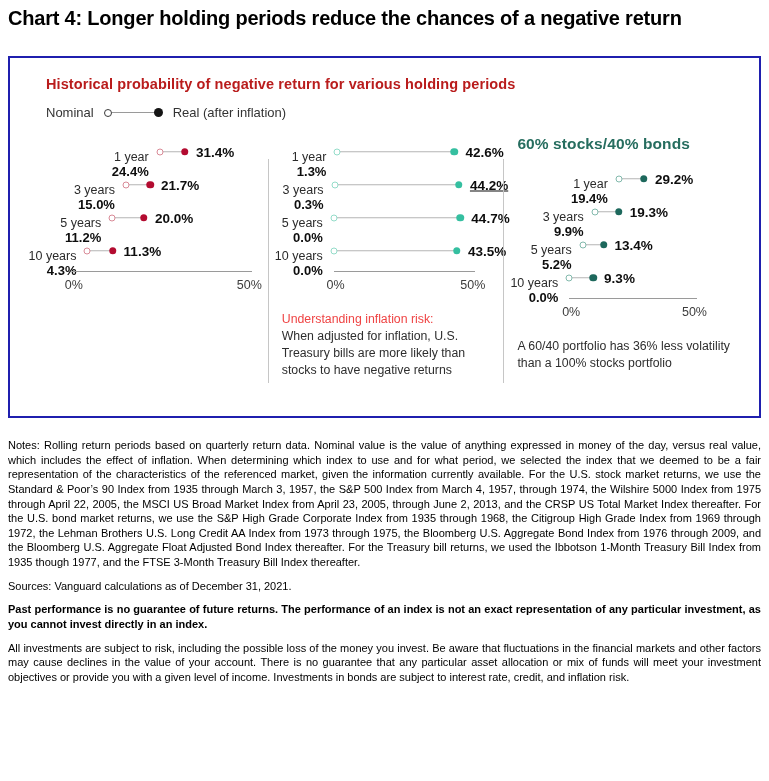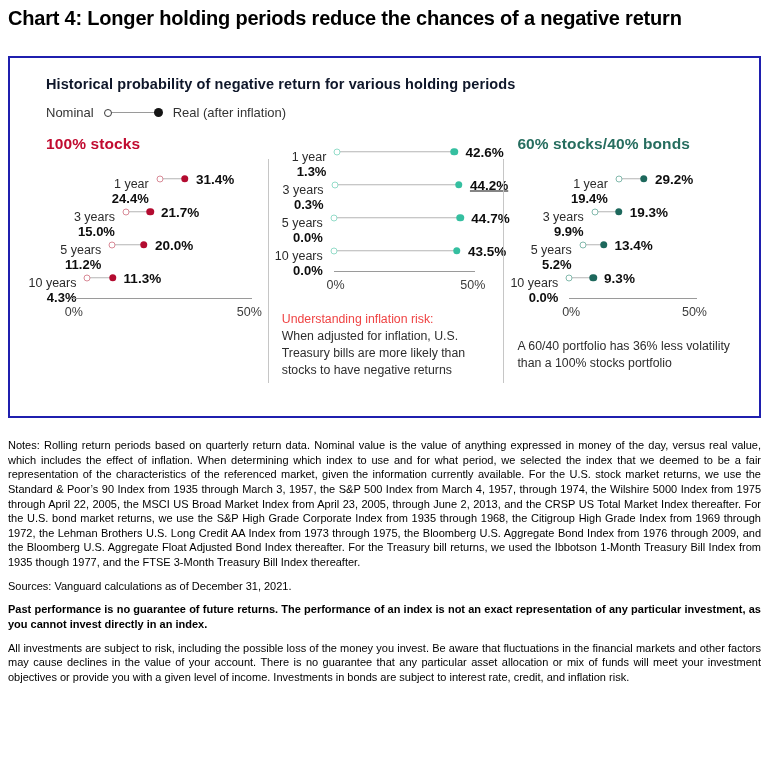--- a/index.html
+++ b/index.html
@@ -9,21 +9,21 @@
     padding:4px 8px 0 8px; overflow:hidden;
   }
   .page-title {
     font-size:20px; font-weight:700; line-height:1.45; color:#000;
     max-width:700px; margin-bottom:23px; letter-spacing:-0.2px;
   }
   .chart-box {
     border:2px solid #1f1fae; background:#fff;
     height:362px; padding:14px 20px 10px 36px; position:relative;
   }
-  .chart-title { font-size:14.5px; font-weight:700; color:#0f172a; margin:4px 0 13px; letter-spacing:0.1px; }
+  .chart-title { font-size:14.5px; font-weight:700; color:#b91c1c; margin:4px 0 13px; letter-spacing:0.1px; }
   .legend { display:flex; align-items:center; font-size:13px; color:#333; margin-bottom:15px; }
   .legend-dumbbell { display:flex; align-items:center; margin:0 10px; }
   .lg-open { width:8px; height:8px; border:1.5px solid #3a3a3a; border-radius:50%; background:#fff; }
   .lg-line { width:42px; height:1.5px; background:#9a9a9a; }
   .lg-fill { width:9px; height:9px; border-radius:50%; background:#141414; }
 
   .panels { display:grid; grid-template-columns:0.96fr 1.02fr 1.02fr; }
   .panel { position:relative; }
   .panel + .panel { padding-left:14px; }
   .panel + .panel::before {
@@ -71,21 +71,20 @@
     <span class="legend-dumbbell">
       <span class="lg-open"></span>
       <span class="lg-line"></span>
       <span class="lg-fill"></span>
     </span>
     <span>Real (after inflation)</span>
   </div>
 
   <div class="panels" id="panels">
   <div class="panel p0">
-    <div class="panel-header" style="color: rgb(193, 11, 48);">100% stocks</div>
     <div class="rows">
   <div class="row">
     <div class="track">
       <div class="nom-label" style="right: calc(51.2% + 11px);">
         <div class="cat">1 year</div>
         <div class="pct">24.4%</div>
       </div>
       <div class="connector" style="left: 48.8%; width: 14%;"></div>
       <div class="dot-open" style="left: 48.8%; border-color: rgb(217, 138, 151);"></div>
       <div class="dot-fill" style="left: 62.8%; background: rgb(179, 11, 48);"></div>

